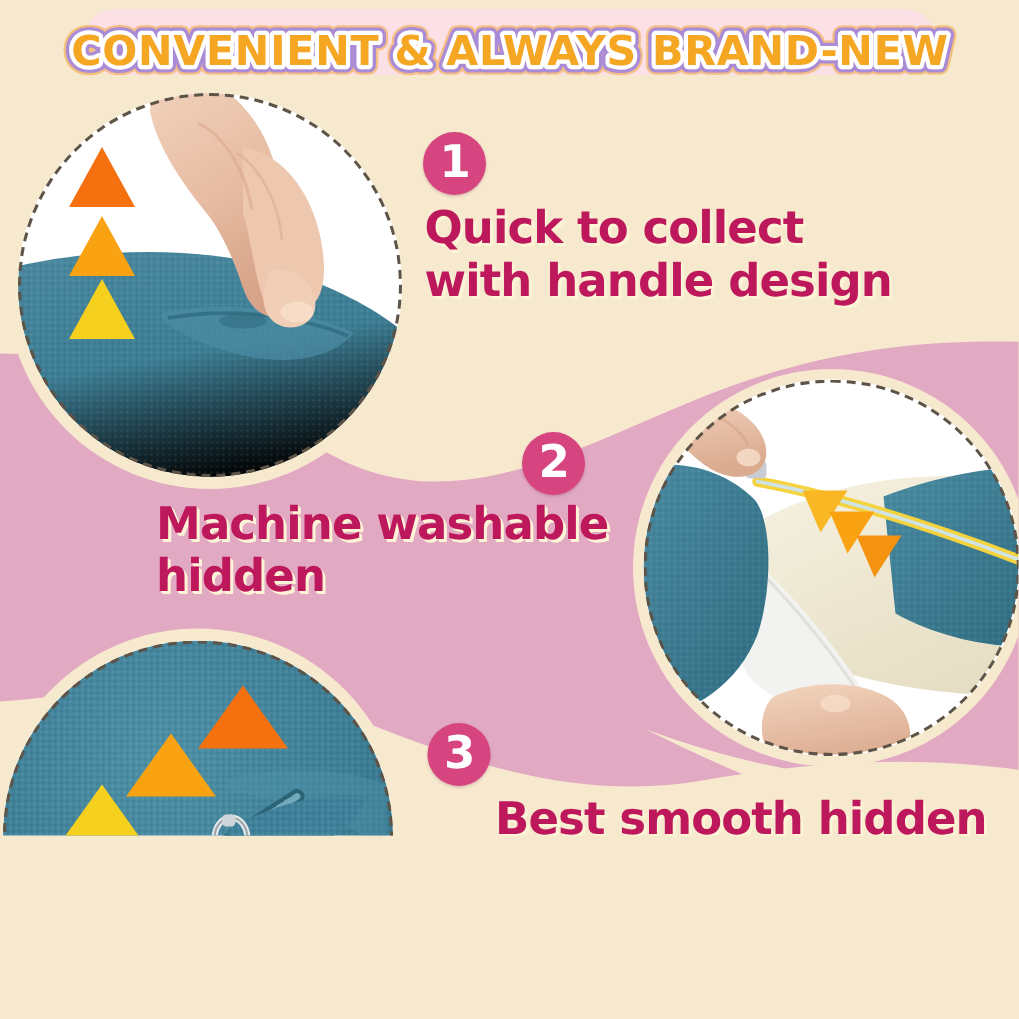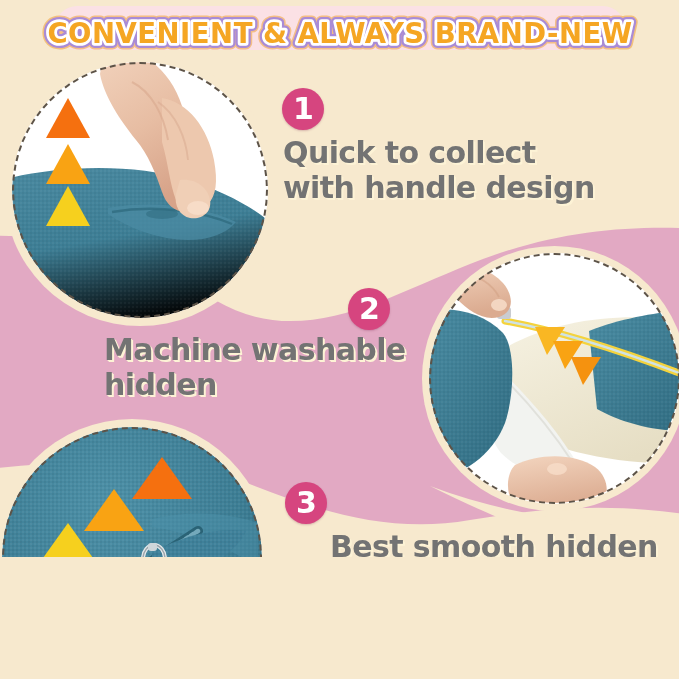--- a/index.html
+++ b/index.html
@@ -52,21 +52,21 @@
     position:absolute;width:42px;height:42px;border-radius:50%;
     background:#d6457f;color:#fff;
     display:flex;align-items:center;justify-content:center;
     font-size:30px;font-weight:bold;line-height:1;
     font-family:"DejaVu Sans", sans-serif;
     letter-spacing:-1px;
     box-shadow:0 1px 2px rgba(120,30,70,.25);
   }
   .steptext{
     position:absolute;
-    color:#737373;
+    color:#be185d;
     font-family:"DejaVu Sans", sans-serif;
     font-weight:bold;
     font-size:30px;
     line-height:1.16;
     letter-spacing:-.6px;
     text-shadow:2px 2px 0 #fdf3d6, 1px 1px 0 #fdf3d6;
     white-space:pre-line;
   }
 
   #badge1{left:282px;top:88px;}

